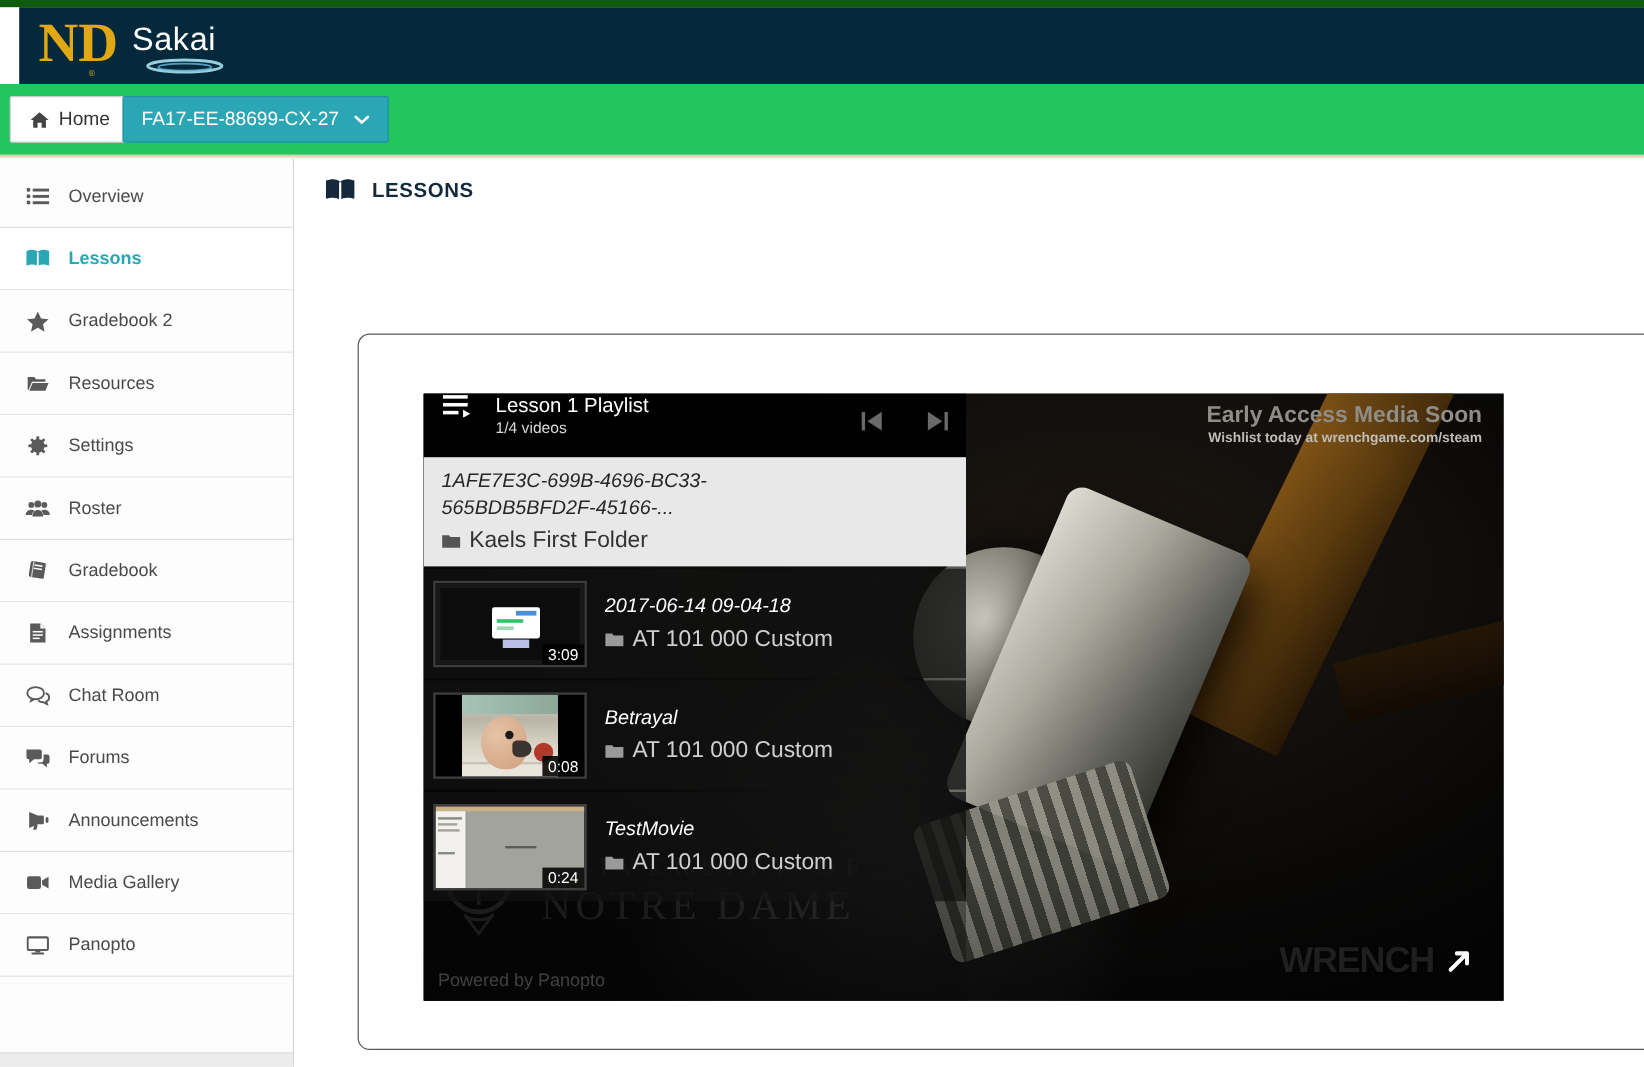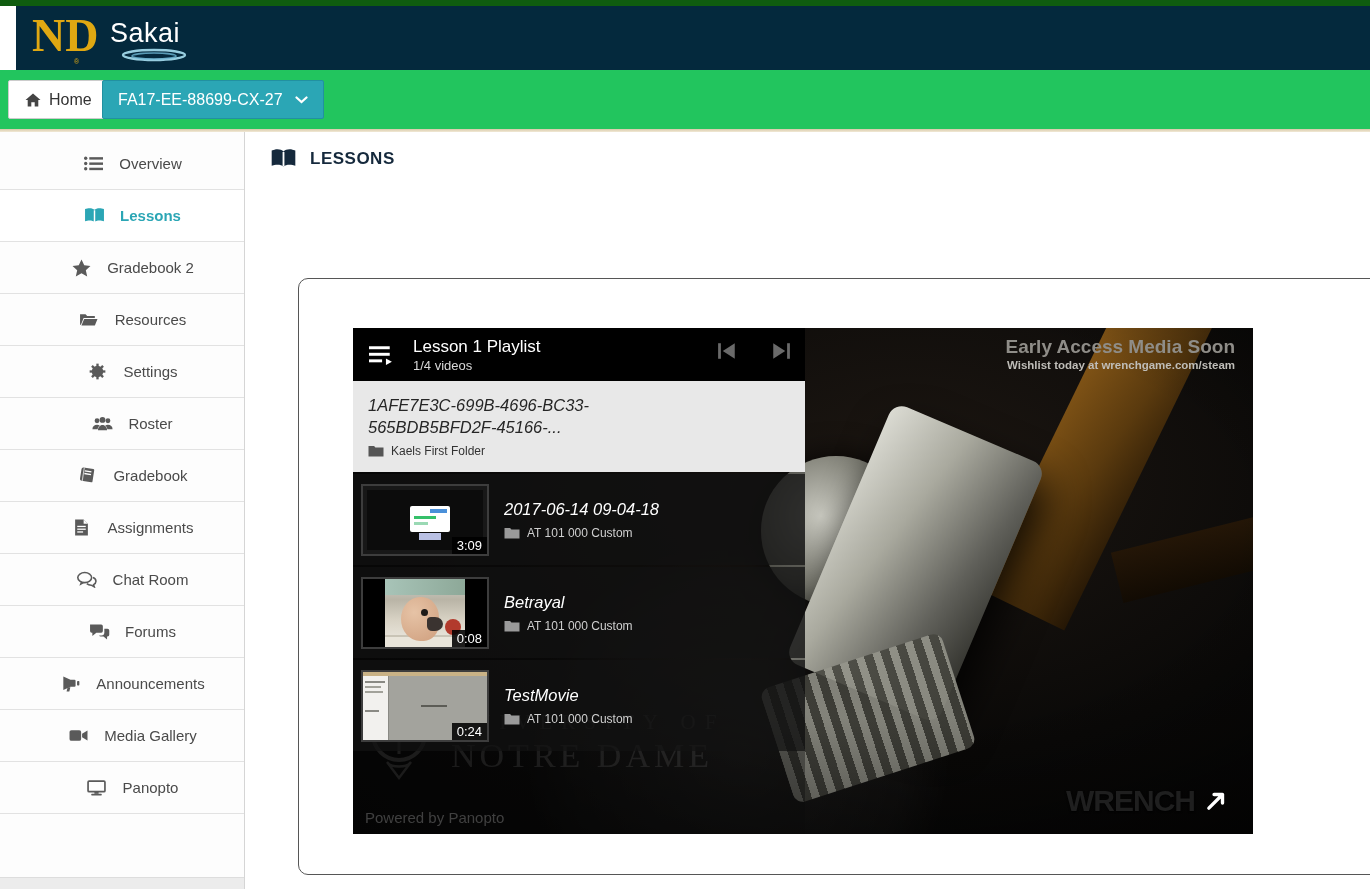--- a/index.html
+++ b/index.html
@@ -26,21 +26,21 @@
     padding:0 16px; font-size:16px; color:#333; cursor:pointer; }
   .site-btn { position:absolute; left:102px; top:10px; height:39px; background:#2ba6b5;
     border:1px solid #2191a1; border-radius:2px; display:flex; align-items:center; gap:12px;
     padding:0 15px; font-size:16px; color:#fff; cursor:pointer; }
 
   
   .sidebar { position:absolute; left:0; top:132px; width:245px; height:757px;
     background:#fdfdfd; border-right:1px solid #d5d5d5; }
   .sb-list { list-style:none; padding-top:6px; }
   .sb-item { height:52px; display:flex; align-items:center; gap:15px; padding-left:20px;
-    border-bottom:1px solid #e2e2e2; cursor:pointer; background:#fdfdfd;justify-content:center; }
+    border-bottom:1px solid #e2e2e2; cursor:pointer; background:#fdfdfd; }
   .sb-ic { width:22px; display:flex; justify-content:center; align-items:center; flex:0 0 22px; }
   .sb-label { font-size:15px; color:#4a4a4a; }
   .sb-item.active { background:#fff; }
   .sb-item.active .sb-label { color:#2ba6b5; font-weight:bold; }
   .sb-foot { position:absolute; left:0; bottom:0; width:100%; height:12px; background:#ececec;
     border-top:1px solid #ddd; }
 
   
   .content-title { position:absolute; left:270px; top:148px; display:flex; align-items:center;
     gap:13px; }
@@ -89,42 +89,42 @@
 
   .game-logo { position:absolute; right:58px; bottom:16px; font-size:30px; font-weight:bold;
     letter-spacing:-1px; color:#1f1f1f; text-shadow:0 1px 2px #000; z-index:2; }
   .expand-btn { position:absolute; right:24px; bottom:20px; width:26px; height:26px;
     cursor:pointer; z-index:3; }
 
   
   .pl-panel { position:absolute; left:0; top:0; width:452px; height:506px;
     background:rgba(10,10,10,.38); z-index:3; }
   .pl-head { position:absolute; left:0; top:0; width:100%; height:53px; background:#000;
-    display:flex; align-items:center; }
+    display:flex; }
   .pl-ham { margin-left:16px; cursor:pointer; }
   .pl-head-text { margin-left:20px; }
   .pl-title { color:#fff; font-size:17px; }
   .pl-count { color:#d8d8d8; font-size:13px; margin-top:1px; }
   .pl-nav { position:absolute; right:14px; top:15px; display:flex; gap:34px; }
   .pl-nav-btn { cursor:pointer; opacity:.85; }
 
   .pl-items { position:absolute; top:53px; left:0; width:100%; }
   .pl-item { height:91px; margin-bottom:2px; display:flex; align-items:center;
     background:rgba(18,18,18,.72); cursor:pointer; position:relative; }
   .pl-item.active { background:#e8e8e8; }
   .thumb { position:relative; width:128px; height:72px; margin-left:8px; flex:0 0 128px;
     border:2px solid #3d3d3d; background:#111; overflow:hidden; }
   .dur { position:absolute; right:0; bottom:0; background:rgba(0,0,0,.88); color:#fff;
     font-size:13px; padding:1px 5px; }
   .pl-meta { margin-left:15px; width:292px; }
   .pl-item-title { color:#fff; font-size:16.5px; line-height:1.28; overflow-wrap:anywhere;
     display:-webkit-box; -webkit-line-clamp:2; -webkit-box-orient:vertical; overflow:hidden;font-style:italic; }
   .pl-item.active .pl-item-title { color:#262626; }
   .pl-folder { display:flex; align-items:center; gap:7px; margin-top:6px; }
-  .pl-folder-name { color:#cfcfcf; font-size:12px; }
+  .pl-folder-name { color:#cfcfcf; font-size:19px; }
   .pl-item.active .pl-folder-name { color:#333; }
 
   
   .th-wrench { position:absolute; inset:0; background:
     radial-gradient(ellipse at 60% 35%, #2a241c 0%, #15120d 60%, #0b0a08 100%); }
   .th-wrench .lever { position:absolute; left:8px; top:26px; width:34px; height:26px;
     border-radius:12px 14px 10px 10px; background:linear-gradient(120deg,#fdfdfd,#cfcfc8);
     transform:rotate(-14deg); }
   .th-wrench .arm { position:absolute; left:48px; top:10px; width:52px; height:30px;
     transform:rotate(16deg); background:linear-gradient(100deg,#b9b9af,#5a5a50); border-radius:4px; }

